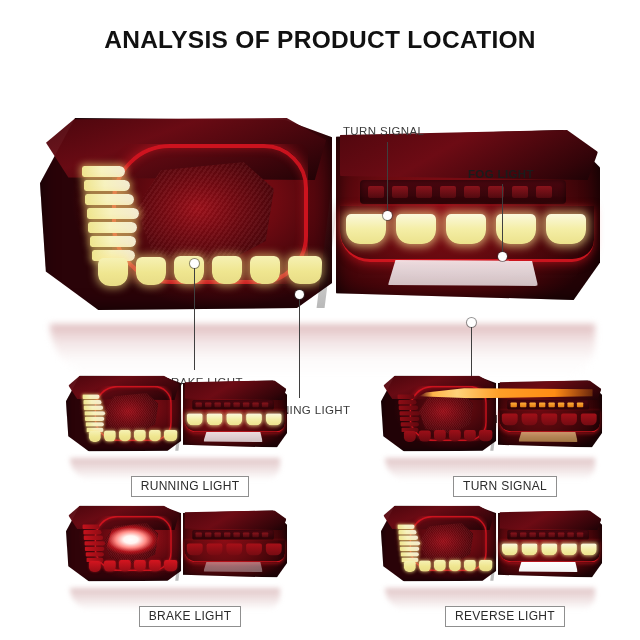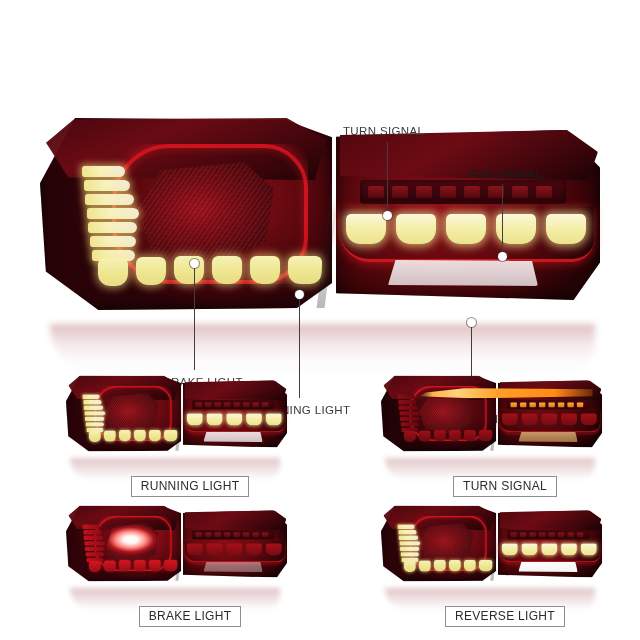--- a/index.html
+++ b/index.html
@@ -219,20 +219,21 @@
     display: inline-block; padding: 2px 9px 3px;
     border: 1px solid #8f8f8f; background: #fff;
     font-size: 12px; letter-spacing: .3px; color: #2b2b2b;
   }
 </style>
 </head>
 <body>
 
 <div class="page">
 
+  <div class="title">ANALYSIS OF PRODUCT LOCATION</div>
 
   <div class="hero">
     <div class="hero-floor"></div>
     <div class="lamp" id="hero-lamp" style="left: 40px; top: 58px;">
         <div class="outer-body"></div>
         <div class="outer-cap"></div>
         <div class="outer-lens"></div>
         <div class="outer-ring"></div>
         <div class="chev-col">
           <div class="seg" style="top:0px;width:43px;left:0px;"></div>
@@ -271,21 +272,21 @@
           <div class="seg" style="left:150px;width:40px;"></div>
           <div class="seg" style="left:200px;width:40px;"></div>
         </div>
         <div class="inner-edge"></div>
         <div class="reverse-panel"></div>
       </div>
     <div id="hero-callouts">
         <div class="callout-label" style="left: 343px; top: 69px;">TURN SIGNAL</div>
         <div class="leader" style="left: 387px; top: 86px; height: 72px;"></div>
         <div class="dot" style="left: 383px; top: 155px;"></div>
-        <div class="callout-label bold" style="left: 468px; top: 112px;">FOG SIGNAL</div>
+        <div class="callout-label bold" style="left: 468px; top: 112px;">FOG LIGHT</div>
         <div class="leader" style="left: 502px; top: 128px; height: 71px;"></div>
         <div class="dot" style="left: 498px; top: 196px;"></div>
         <div class="callout-label" style="left: 163px; top: 320px;">BRAKE LIGHT</div>
         <div class="leader" style="left: 194px; top: 207px; height: 107px;"></div>
         <div class="dot" style="left: 190px; top: 203px;"></div>
         <div class="callout-label" style="left: 255px; top: 348px;">RUNNING LIGHT</div>
         <div class="leader" style="left: 299px; top: 242px; height: 100px;"></div>
         <div class="dot" style="left: 295px; top: 234px;"></div>
         <div class="callout-label" style="left: 427px; top: 357px;">REVERSE LIGHT</div>
         <div class="leader" style="left: 471px; top: 268px; height: 82px;"></div>

